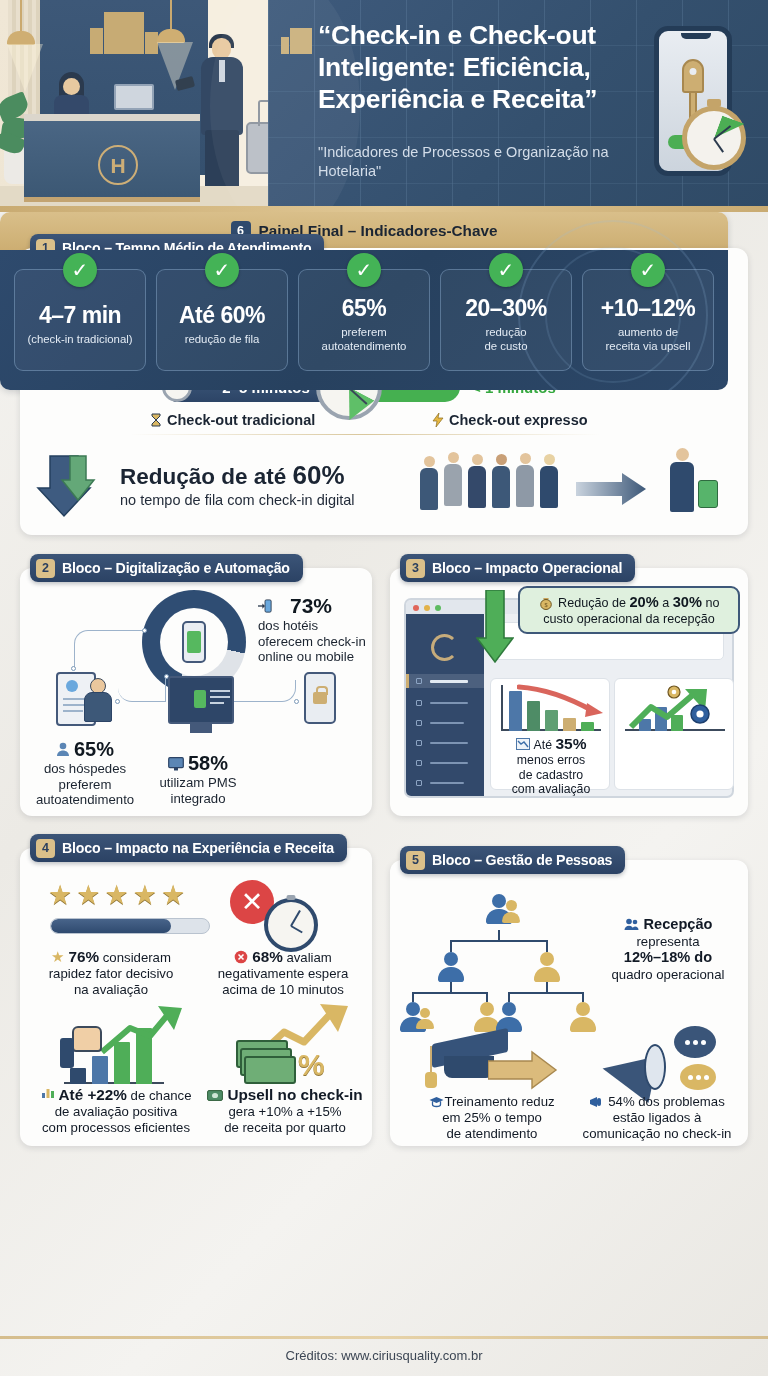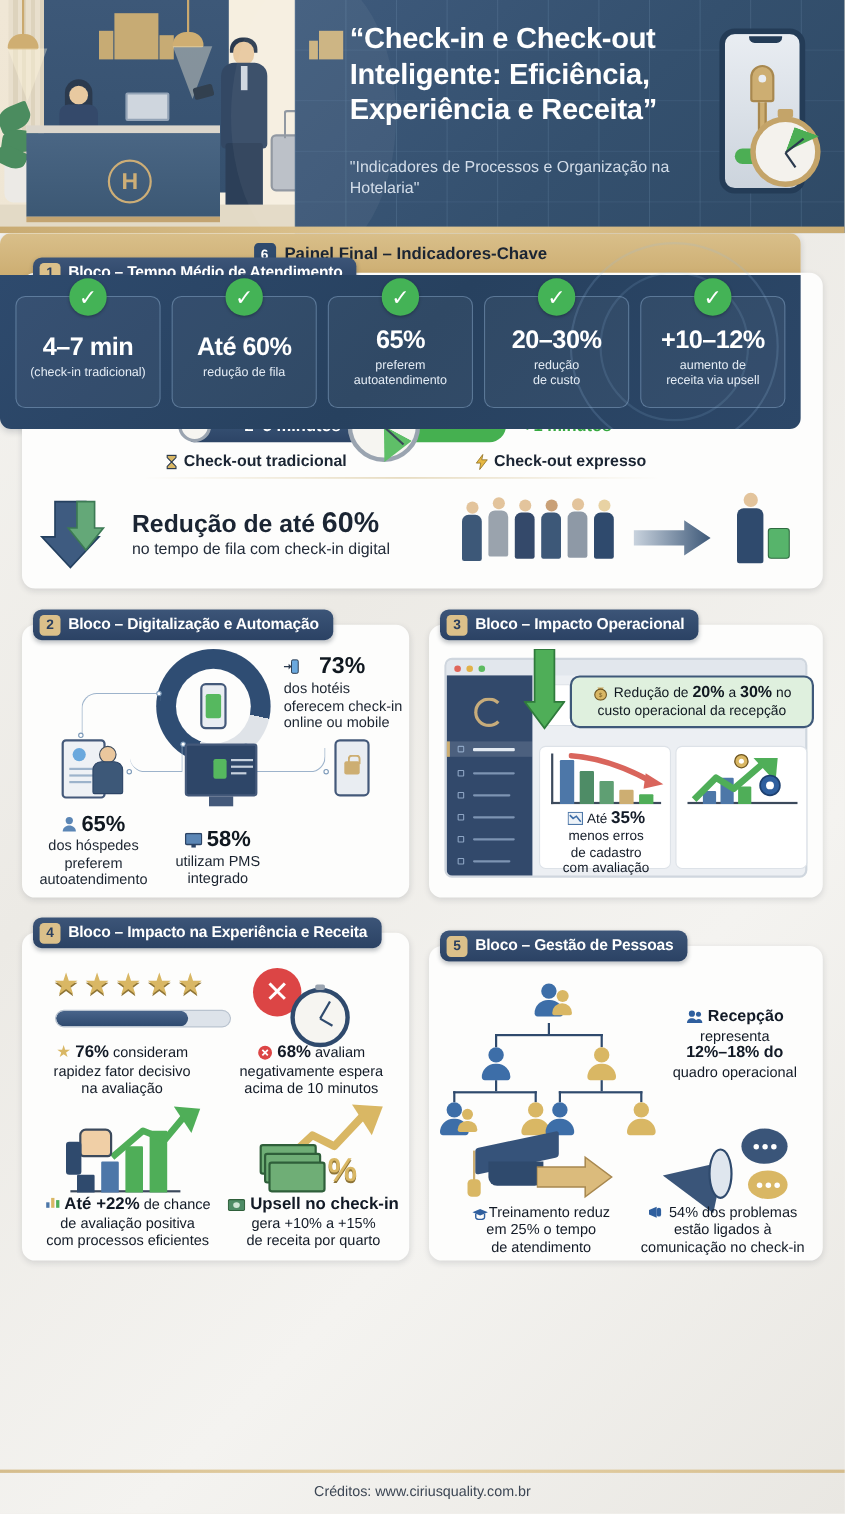--- a/index.html
+++ b/index.html
@@ -268,21 +268,21 @@
   }
   .br-bar{position:absolute;left:0;top:0;width:100%;height:14px;background:#e2e7ed;}
   .br-dot{position:absolute;top:4.5px;width:6px;height:6px;border-radius:50%;}
   .br-side{position:absolute;left:0;top:14px;width:78px;height:186px;background:#32496b;}
   .br-side .ln{position:absolute;height:2px;background:#7d94b3;border-radius:1px;}
   .br-side .sq{position:absolute;width:6px;height:6px;border:1.4px solid #8da5c4;border-radius:1px;}
   .br-c{position:absolute;left:25px;top:20px;width:27px;height:27px;border-radius:50%;border:3px solid #c7ac7b;border-right-color:transparent;}
   .callout{
     position:absolute; left:128px; top:18px; width:222px;
     background:#dff0de; border:2px solid #3e5879; border-radius:9px;
-    padding:5px 7px; font-size:12.6px; line-height:1.25; color:#101820; text-align:center;margin-top:28px;
+    padding:5px 7px; font-size:12.6px; line-height:1.25; color:#101820; text-align:center;
   }
   .callout b{font-size:14.6px;}
   .mini-card{
     position:absolute; top:110px; width:120px; height:112px;
     background:#fff;border:1.5px solid #dde2e8;border-radius:6px;
     text-align:center;
   }
   .mc-txt{font-size:12.3px;line-height:1.17;color:#141c28;}
   .mc-txt b{font-size:15.5px;}
   .minibar{position:absolute;bottom:0;border-radius:1px 1px 0 0;}
@@ -873,21 +873,21 @@
       <div style="position:absolute;left:6px;top:8px;width:76px;height:24px;background:#36537a;transform:skewY(-12deg);border-radius:3px"></div>
       <div style="position:absolute;left:18px;top:28px;width:50px;height:22px;background:#2f4a6d;border-radius:0 0 8px 8px"></div>
       <div style="position:absolute;left:4px;top:18px;width:2px;height:28px;background:#cdae72"></div>
       <div style="position:absolute;left:-1px;top:44px;width:12px;height:16px;background:#d9b764;border-radius:4px"></div>
       <svg style="position:absolute;left:62px;top:22px" width="70" height="40" viewBox="0 0 70 40">
           <polygon points="0,11 44,11 44,2 68,20 44,38 44,29 0,29" fill="#dbbb7c" stroke="#a8884f" stroke-width="1.4"></polygon>
         </svg>
     </div>
 
     <div style="position:absolute;left:10px;top:234px;width:184px;text-align:center;font-size:13.2px;line-height:1.2;color:#121a26">
-      <div style="display:flex;align-items:flex-end;justify-content:center;gap:0">
+      <div style="display:flex;align-items:center;justify-content:center;gap:0">
         <svg width="15" height="12" viewBox="0 0 15 12">
             <polygon points="7.5,1 14.5,4 7.5,7 0.5,4" fill="#2f5f9e"></polygon>
             <path d="M3.5 5.3V8.5c0 1.2 1.8 2 4 2s4-.8 4-2V5.3" fill="none" stroke="#2f5f9e" stroke-width="1.3"></path>
           </svg>
         <span>Treinamento reduz</span>
       </div>
       <div>em 25% o tempo</div>
       <div>de atendimento</div>
     </div>
 

